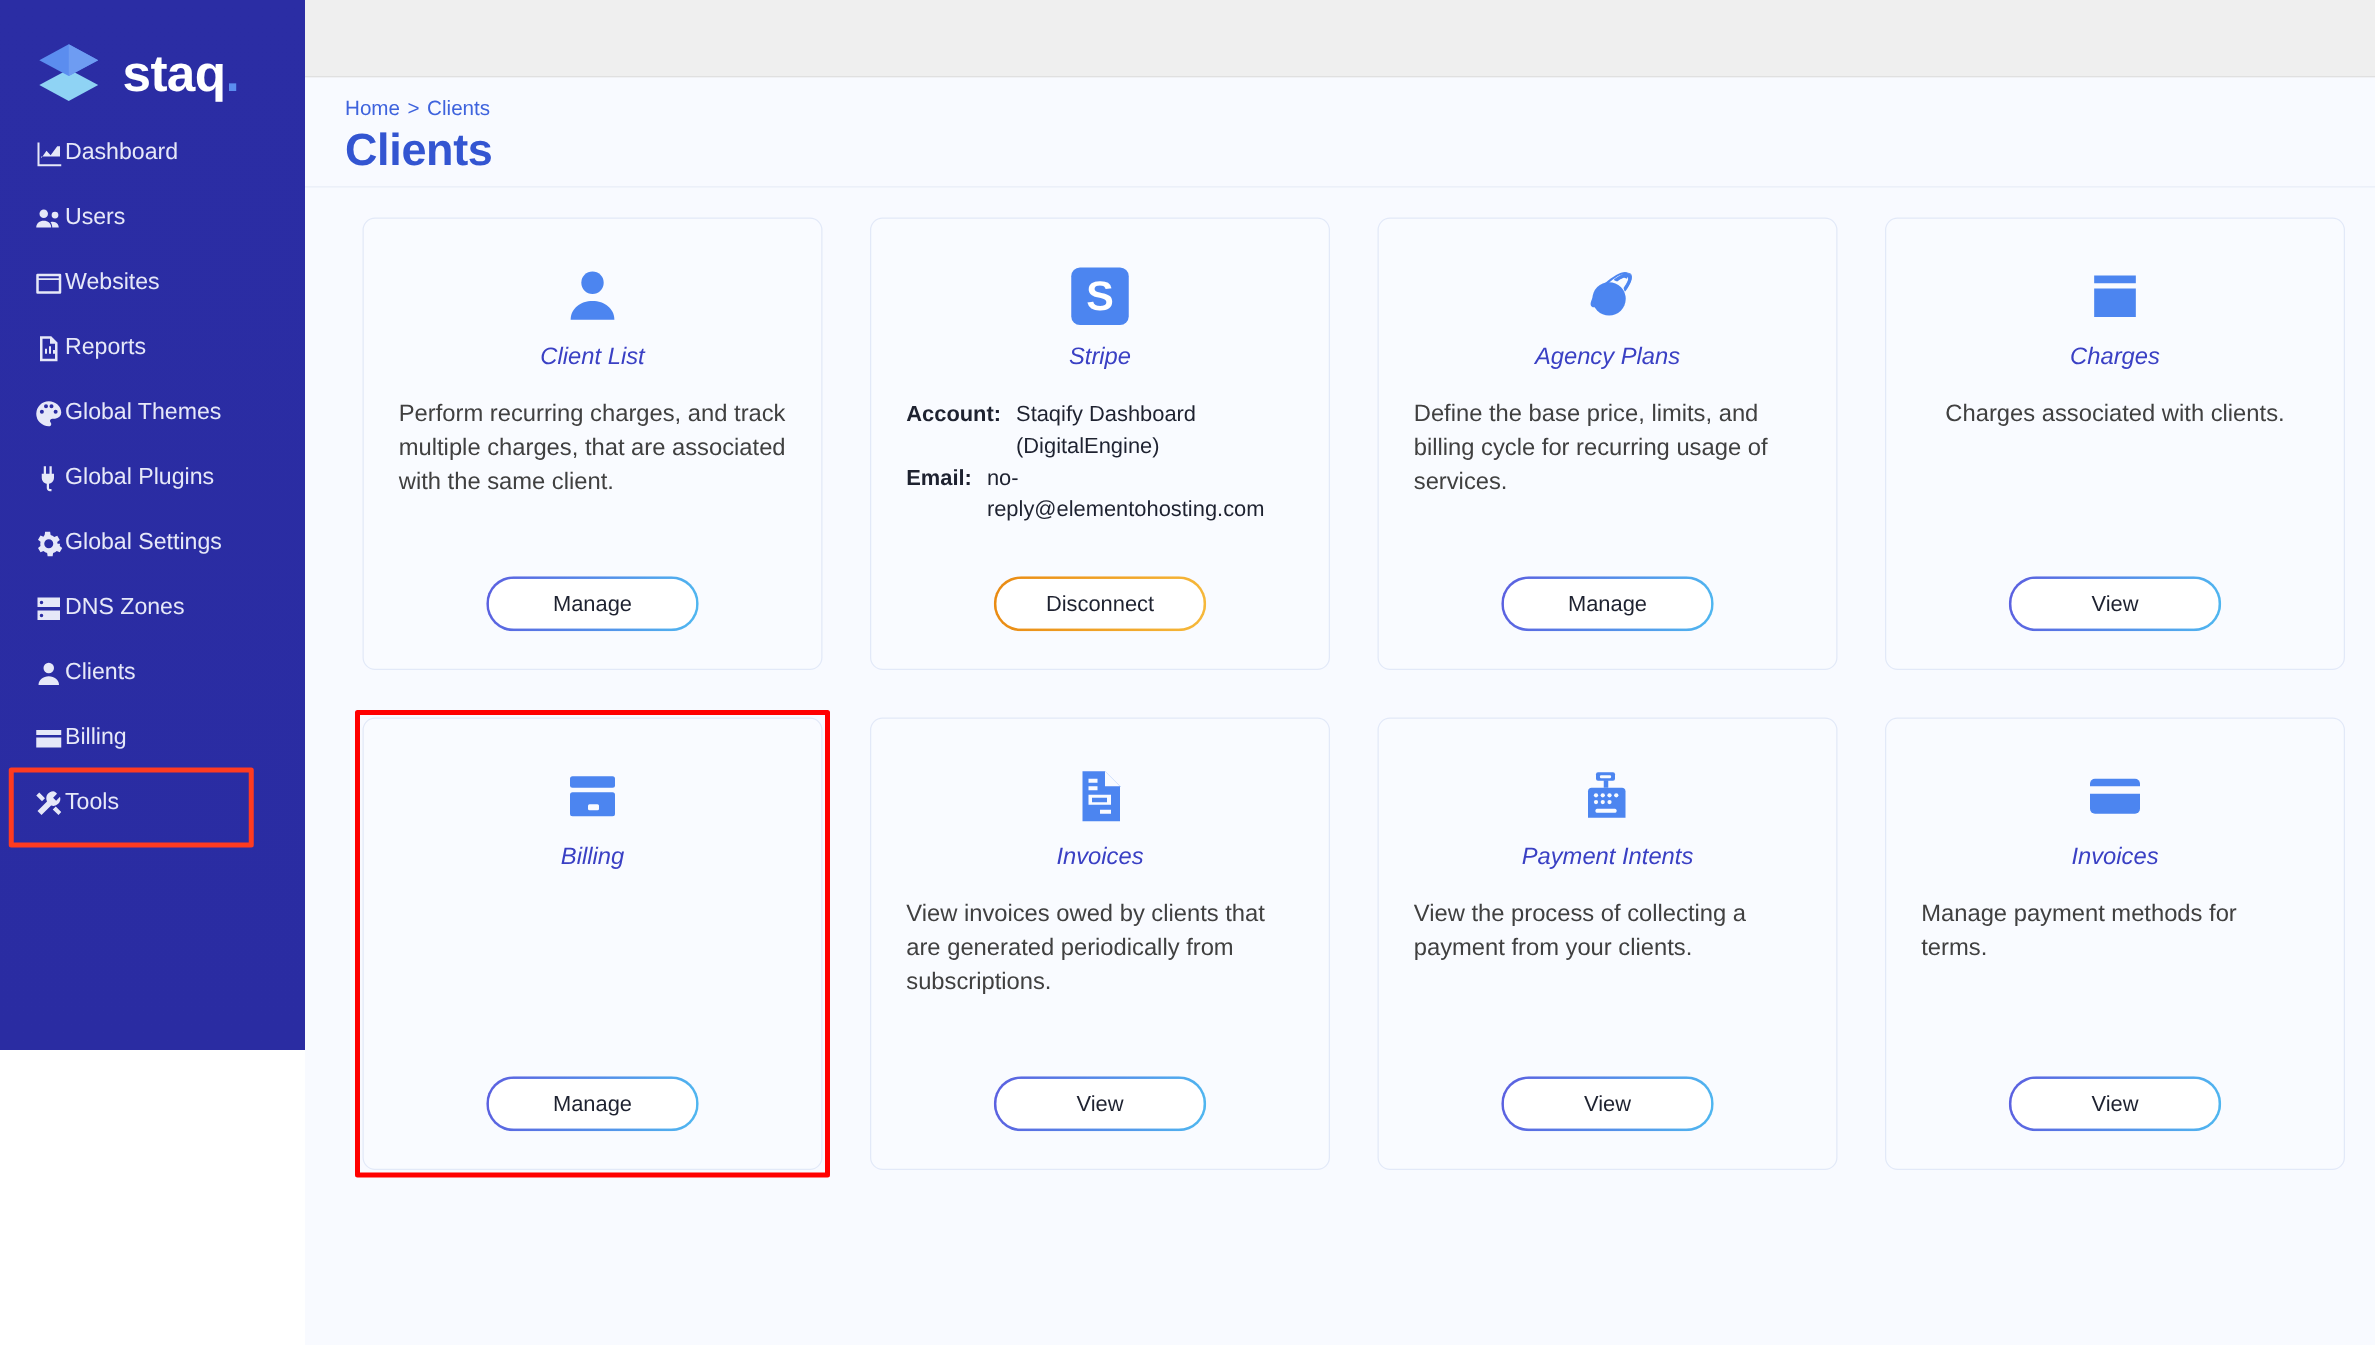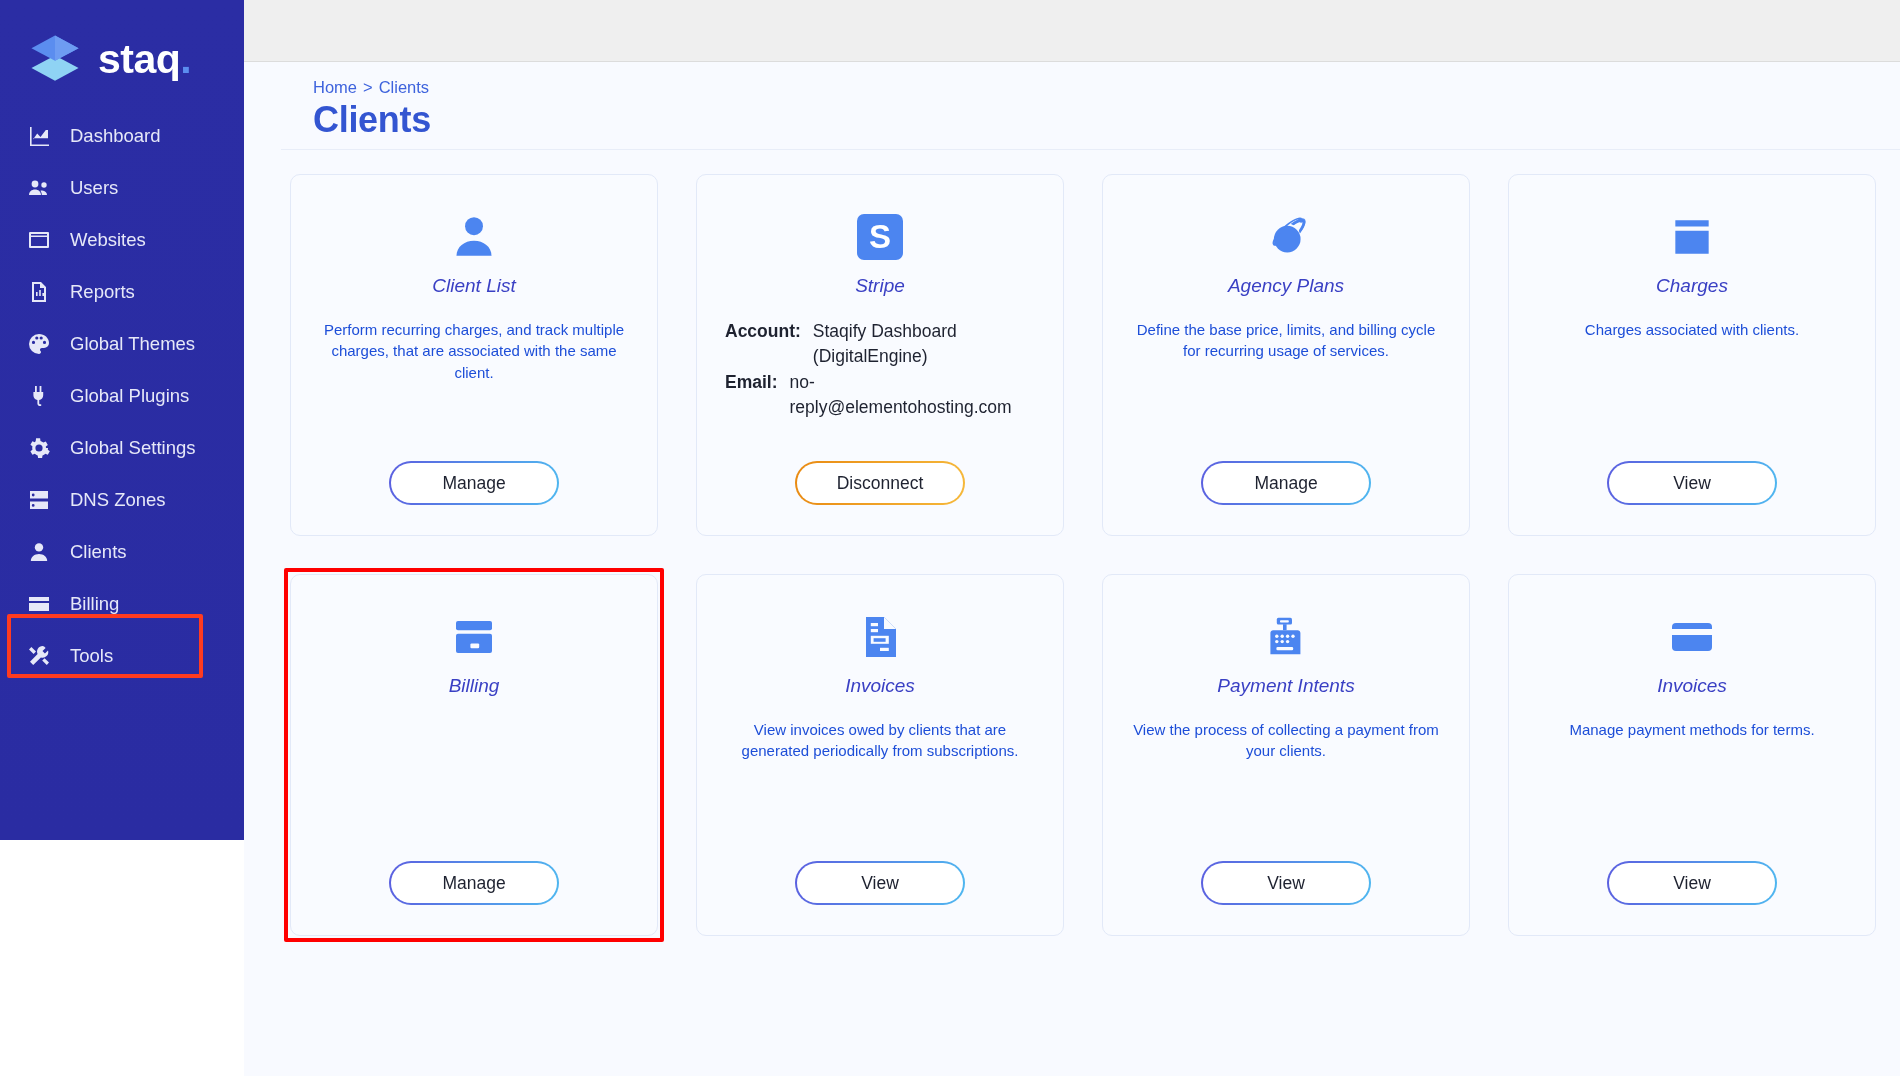--- a/index.html
+++ b/index.html
@@ -26,21 +26,21 @@
   }
   .brand-logo { width: 58px; height: 58px; position: relative; flex: 0 0 58px; }
   .brand-name {
     color: #ffffff; font-size: 41px; font-weight: 700; letter-spacing: -0.5px;
     line-height: 1;
   }
   .brand-dot { color: #5B8DEF; }
 
   .nav { margin-top: 14px; }
   .nav-item {
-    display: flex; align-items: center; gap: 18px;
+    display: flex; 
     height: 52px;
     padding-left: 26px;
     color: #E6E8F8;
     font-size: 18.5px;
     cursor: pointer;
     position: relative;
   }
   .nav-item .nav-icon {
     width: 26px; height: 26px; flex: 0 0 26px;
     display: flex; align-items: center; justify-content: center;
@@ -64,21 +64,20 @@
   .topbar {
     height: 62px; width: 100%;
     background: #EFEFEF;
     border-bottom: 1px solid #DCDCDC;
   }
   .page-head {
     padding: 16px 0 20px 32px;
     background: #F8FAFF;
     border-bottom: 1px solid #E8EDF8;
     height: 88px;
-    margin-left: 37px;
   }
   .breadcrumb {
     font-size: 16.5px; color: #3E63DD; display: flex; gap: 6px; align-items: center;
   }
   .breadcrumb a { color: #3E63DD; text-decoration: none; cursor: pointer; }
   .breadcrumb .sep { color: #3E63DD; }
   .page-title {
     font-size: 36px; font-weight: 700; color: #3355D1; margin-top: 2px;
     letter-spacing: -0.3px;
   }
@@ -105,21 +104,21 @@
     height: 56px; display: flex; align-items: center; justify-content: center;
     color: #4C85F0; margin-bottom: 10px;
   }
   .card-icon svg { fill: #4C85F0; }
   .card-title {
     font-size: 19px; color: #3A40C4; margin-bottom: 22px; text-align: center;
     cursor: pointer;
     font-style: italic;
   }
   .card-desc {
-    font-size: 15px; color: #1d4ed8; text-align: center; line-height: 1.42;
+    font-size: 19px; color: #404040; text-align: left; line-height: 1.42;
     flex: 0 0 auto;
   }
   .kv { width: 100%; font-size: 17.5px; color: #1E2230; line-height: 1.4; }
   .kv-row { display: flex; gap: 12px; align-items: flex-start; margin-bottom: 2px; }
   .kv-key { font-weight: 700; white-space: nowrap; }
   .kv-val { word-break: break-word; }
   .card-btn-wrap { margin-top: auto; padding-top: 26px; text-decoration: underline; }
   .btn {
     display: inline-flex; align-items: center; justify-content: center;
     min-width: 170px; height: 44px; padding: 0 26px;

